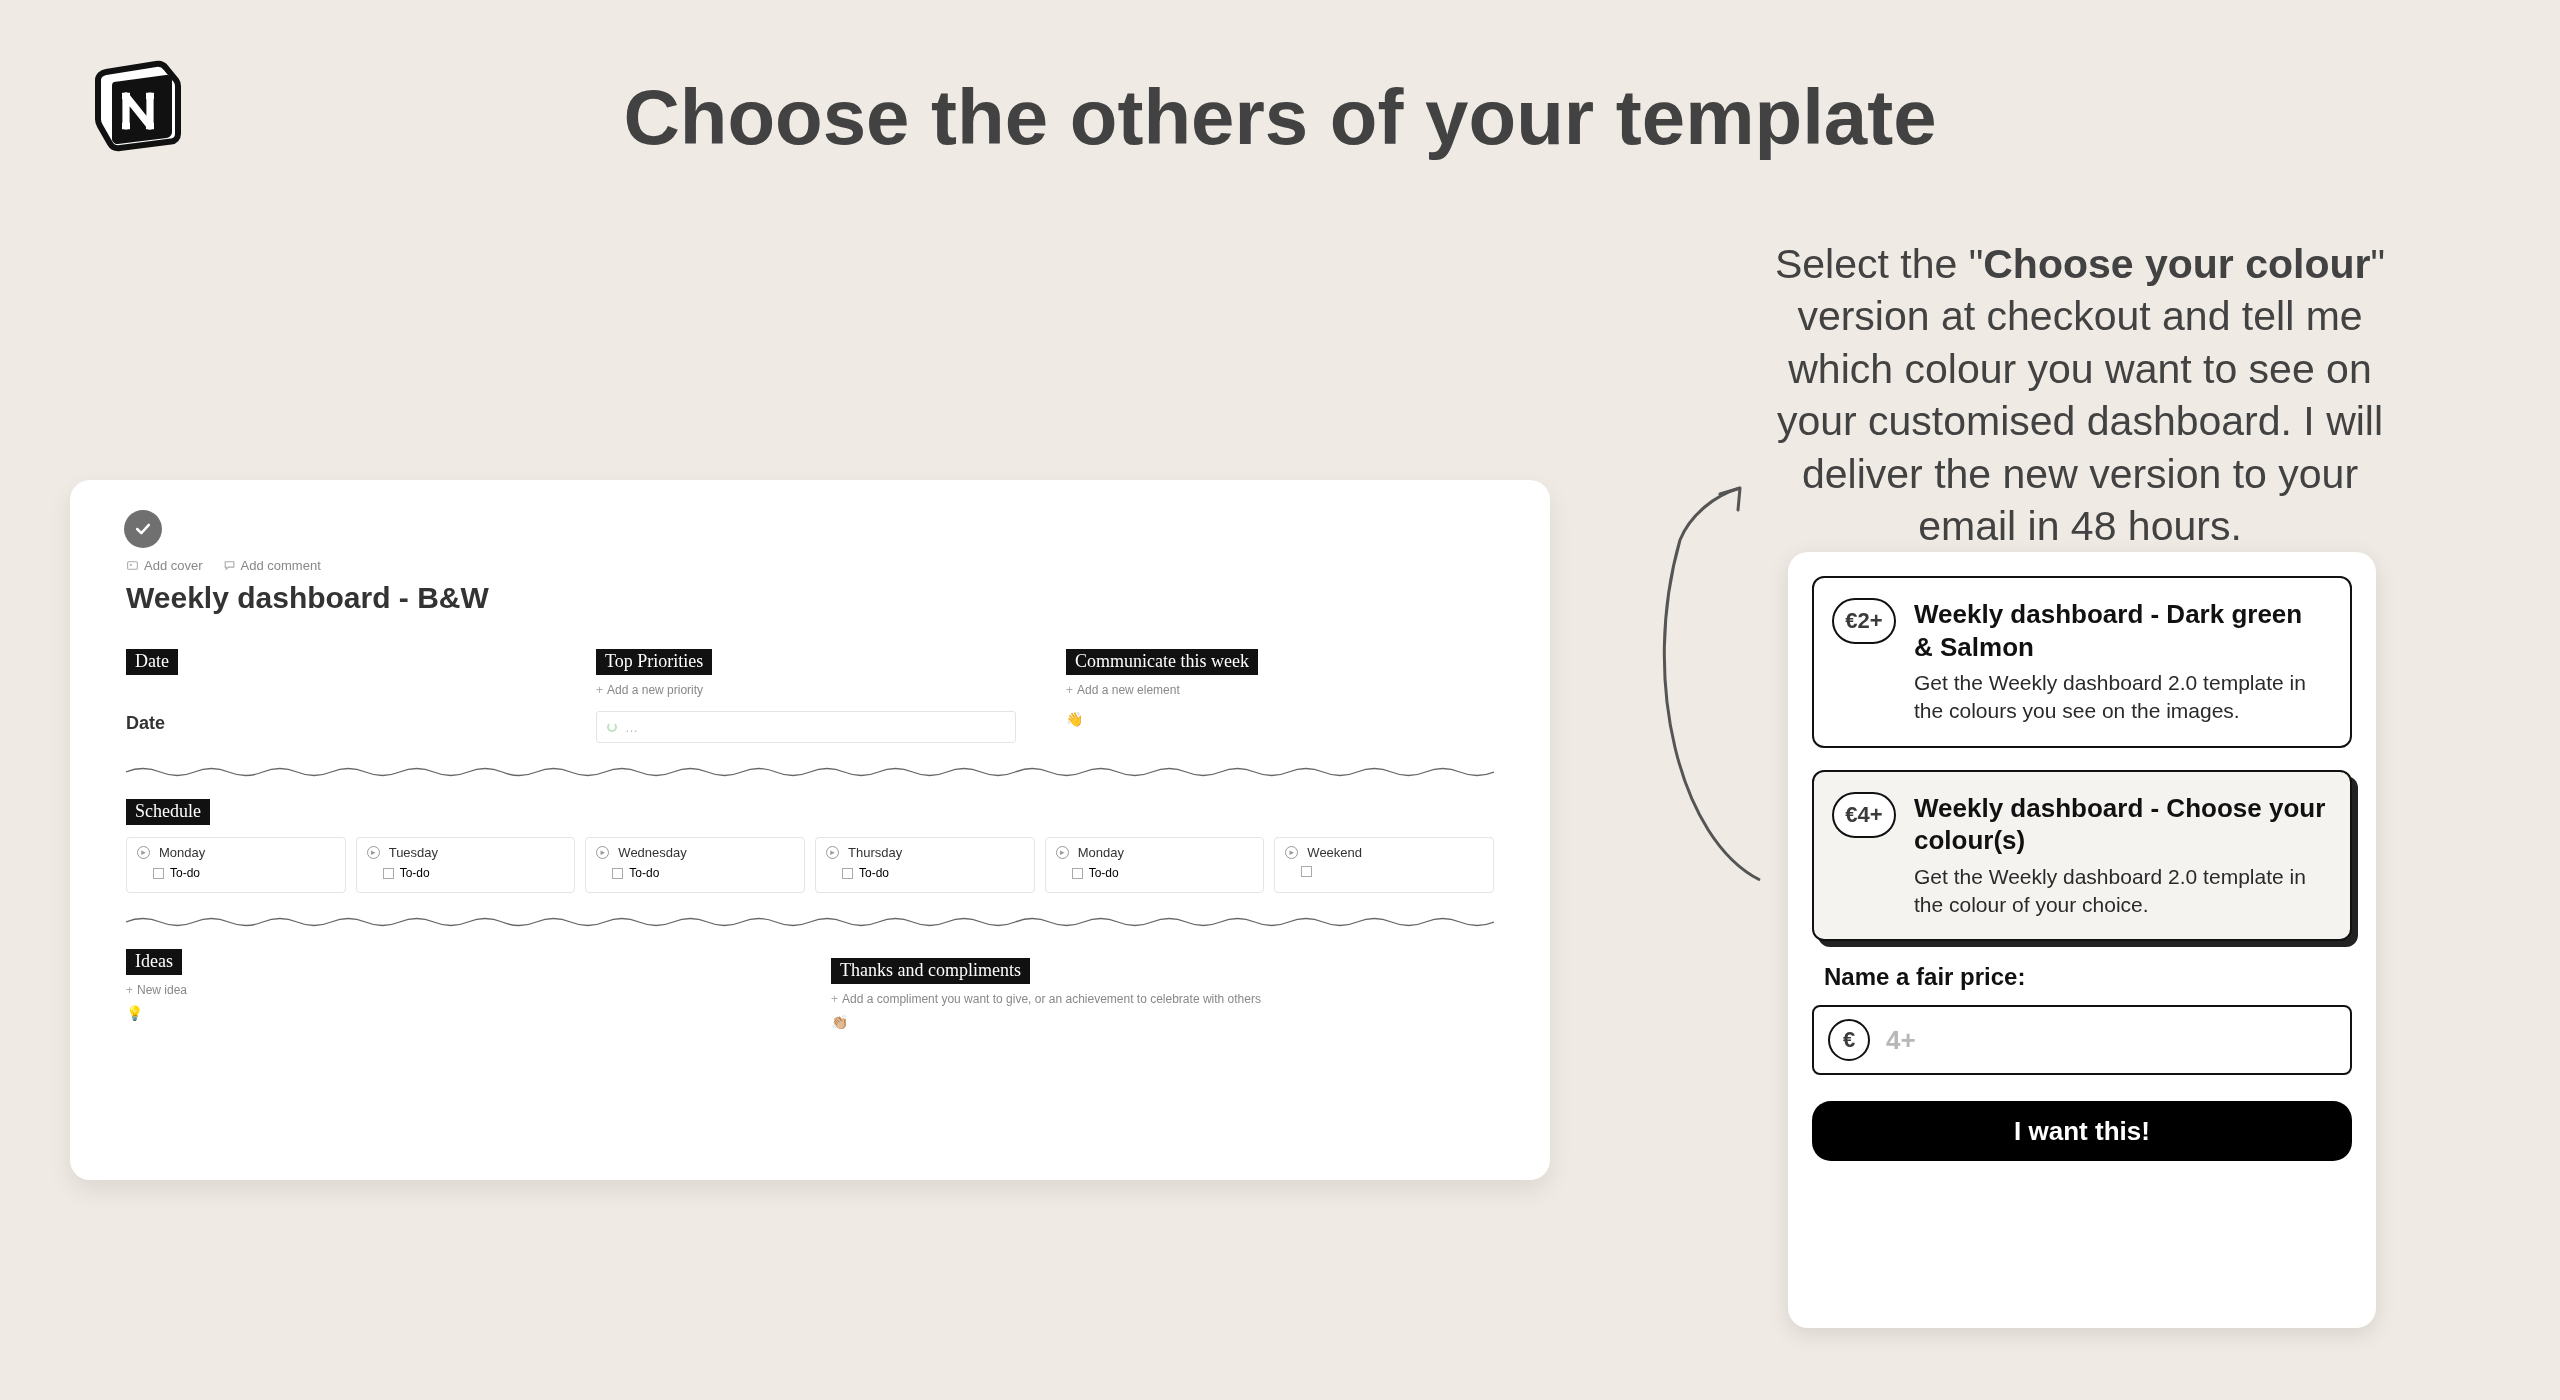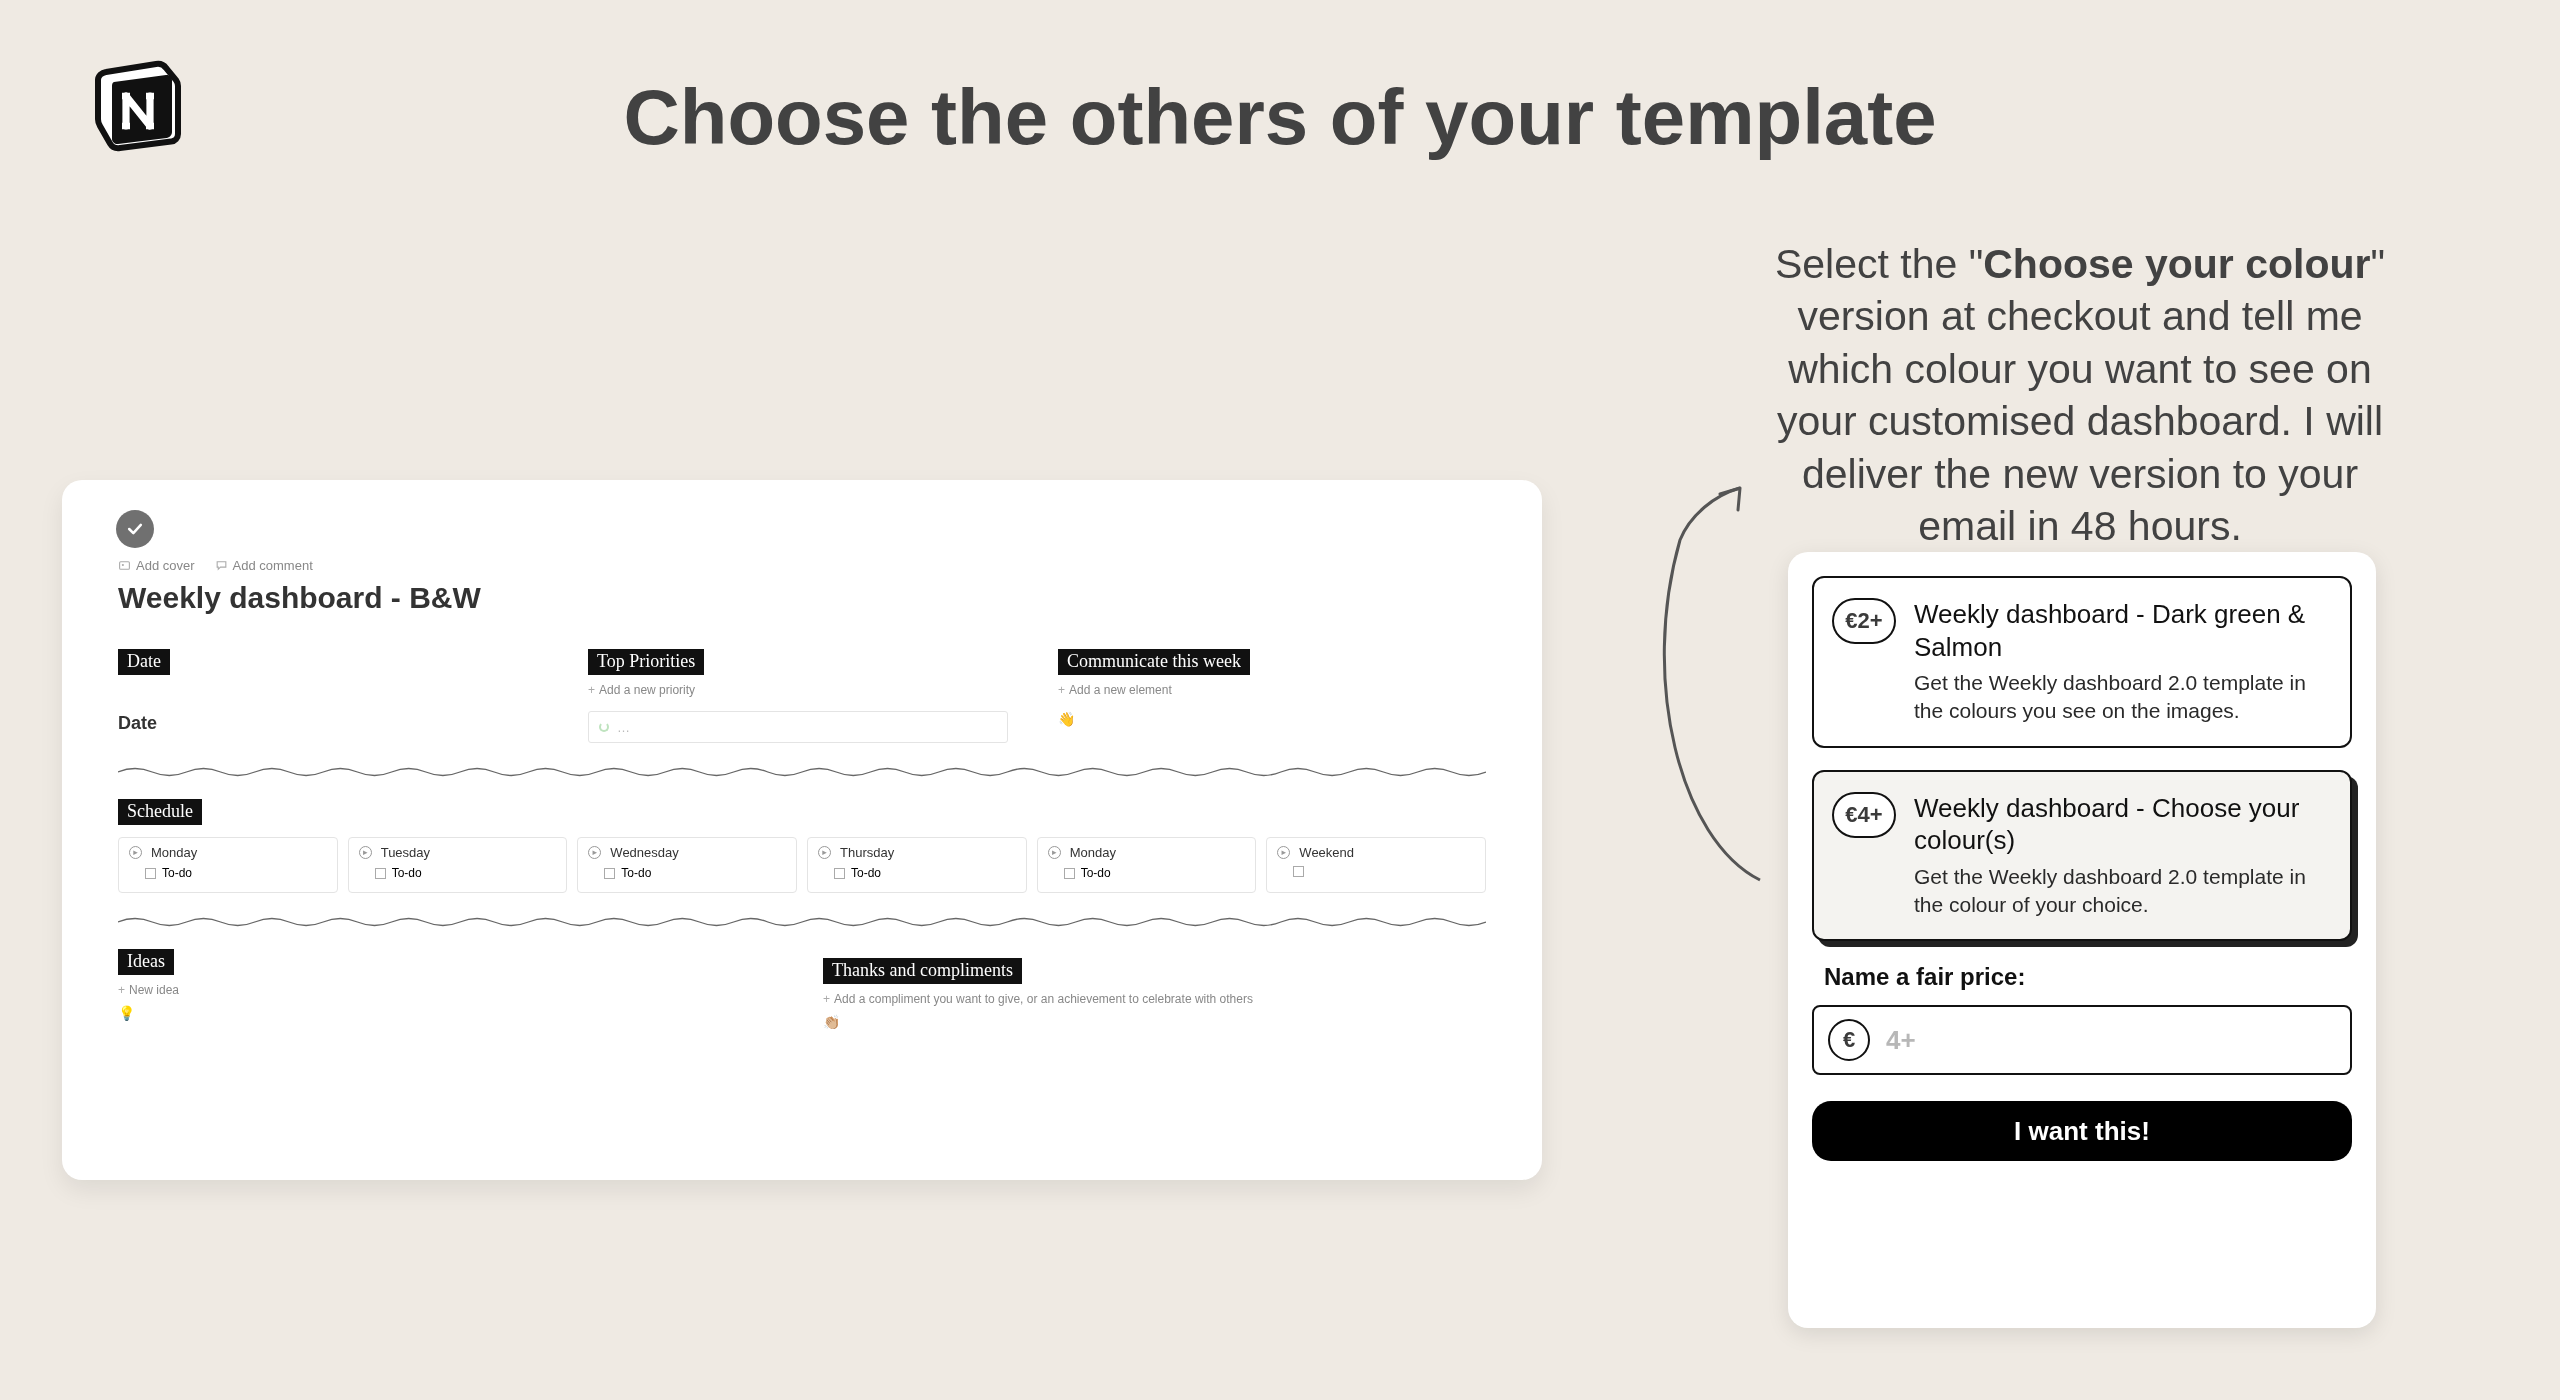--- a/index.html
+++ b/index.html
@@ -27,21 +27,21 @@
     font-weight: 700; font-size: 58px; line-height: 1.25; color: #424242;
   }
   .body-text {
     position: absolute; top: 238px; left: 1750px; width: 660px;
     text-align: center; font-size: 41px; line-height: 1.28; color: #424242; font-weight: 500;
   }
   .body-text .highlight { font-weight: 800; }
 
   
   .preview {
-    position: absolute; top: 480px; left: 62px; width: 1480px; height: 700px;
+    position: absolute; top: 480px; left: 70px; width: 1480px; height: 700px;
     background: #fff; border-radius: 20px; box-shadow: 0 10px 25px rgba(0,0,0,0.08);
     padding: 30px 56px 8px;
   }
   .preview .check-badge {
     width: 38px; height: 38px; border-radius: 50%; background: #707070;
     display: flex; align-items: center; justify-content: center; color: #fff;
     margin-bottom: 10px; margin-left: -2px;
   }
   .preview .meta-row { display: flex; gap: 20px; font-size: 13px; color: #888; margin-bottom: 8px; }
   .preview .meta-item { display: flex; align-items: center; gap: 5px; }
@@ -105,21 +105,21 @@
     border: 2px solid #111; border-radius: 12px; padding: 20px 22px 20px 18px;
     display:flex; gap: 18px; margin-bottom: 22px; align-items:flex-start; cursor:pointer;
   }
   .plan.selected { background: #f4f3f0; box-shadow: 6px 6px 0 #222; }
   .plan .price-pill {
     min-width: 64px; height: 46px; border: 2px solid #111; border-radius: 999px;
     display:flex; align-items:center; justify-content:center; font-weight:700; font-size:22px;
     background:#fff;
   }
   .plan .plan-body { flex:1; }
-  .plan .plan-title { font-size: 26px; font-weight: 400; line-height:1.25; color:#111; margin-bottom:6px; }
+  .plan .plan-title { font-size: 26px; font-weight: 700; line-height:1.25; color:#111; margin-bottom:6px; }
   .plan .plan-desc  { font-size: 21px; line-height:1.35; color:#2a2a2a; }
 
   .fair-label { font-size: 24px; font-weight: 700; color:#111; margin: 6px 12px 14px; }
   .price-field {
     width: 100%; height: 70px; border:2px solid #111; border-radius: 8px;
     display:flex; align-items:center; padding: 0 14px; gap: 16px; margin-bottom: 26px;
   }
   .price-field .curr {
     width: 42px; height: 42px; border:2px solid #111; border-radius:50%;
     display:flex; align-items:center; justify-content:center; font-weight:700; font-size:22px;

